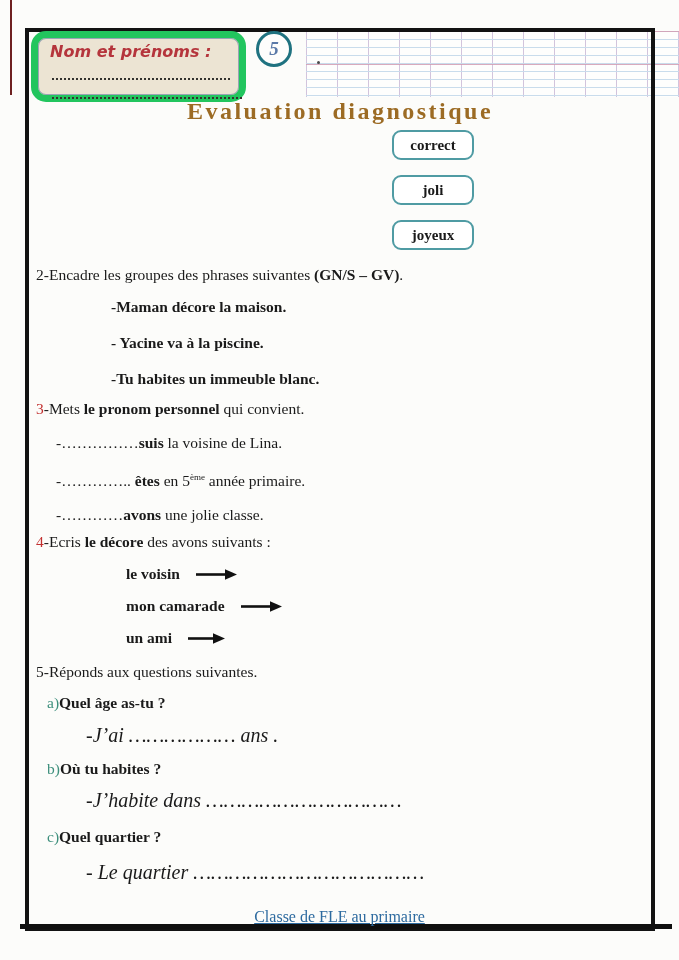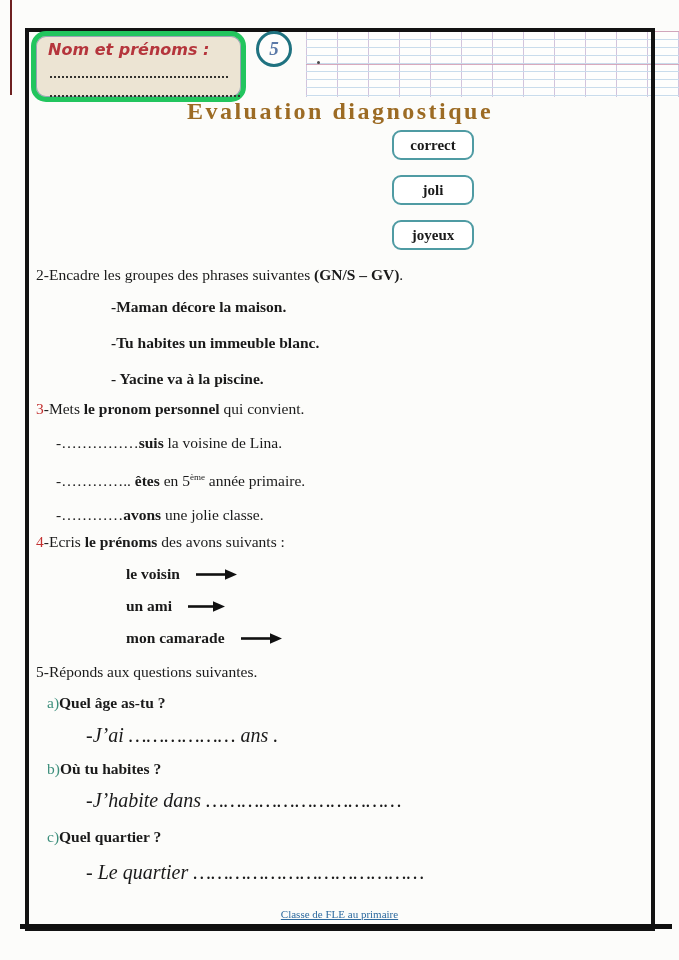--- a/index.html
+++ b/index.html
@@ -15,21 +15,21 @@
   .artifact-line{position:absolute;left:10px;top:0;width:2px;height:95px;background:#6e2020;}
   
   .frame{
     position:absolute;left:25px;top:28px;width:630px;height:903px;
     border:4px solid #121212;box-sizing:border-box;z-index:2;pointer-events:none;
   }
   .bottom-line{position:absolute;left:20px;top:924px;width:652px;height:5px;background:#0f0f0f;z-index:4;}
   
   .name-box{
     position:absolute;left:31px;top:31px;width:215px;height:71px;z-index:3;
-    background:#ece4d3;border:5px solid #22c55e;border-radius:15px;
+    background:#ece4d3;border:7px solid #22c55e;border-radius:15px;
     box-shadow:inset 0 0 0 1px #9aa3b5;box-sizing:border-box;
   }
   .name-label{
     margin:4px 0 0 12px;
     font-family:"DejaVu Sans", sans-serif;
     font-weight:bold;font-style:italic;font-size:16px;color:#b5353c;
   }
   .dotline{position:absolute;border-bottom:2px dotted #33322e;}
   .dotline.l1{left:14px;top:40px;width:178px;}
   .dotline.l2{left:14px;top:59px;width:190px;}
@@ -86,21 +86,21 @@
   .f1{margin-top:10px;} .f2{margin-top:8px;} .f3{margin-top:8px;}
   .arrow{margin-left:14px;display:inline-block;}
   .q5h{margin-top:12px;}
   .subq{font-size:15.5px;line-height:22px;margin-left:18px;font-weight:bold;}
   .subq .letter{font-weight:normal;color:#3d8f7c;}
   .sa{margin-top:10px;} .sb{margin-top:12px;} .sc{margin-top:15px;}
   .ans{font-size:20px;line-height:22px;margin-left:57px;font-style:italic;}
   .aa{margin-top:10px;} .ab{margin-top:9px;} .ac{margin-top:13px;}
   .footer{
     position:absolute;left:0;top:908px;width:679px;z-index:5;
-    text-align:center;font-size:11px;color:#2d6a9f;text-decoration:underline;
+    text-align:center;font-size:16px;color:#2d6a9f;text-decoration:underline;
   }
 </style>
 </head>
 <body>
 
 <div class="page">
 
   <div class="artifact-line"></div>
 
   <div class="seyes">
@@ -130,60 +130,60 @@
         <div class="wbox">correct</div>
         <div class="wbox">joli</div>
         <div class="wbox">joyeux</div>
       </div>
     </div>
 
     <div class="qh q2h">
       <span class="num dark">2</span><span>-Encadre les groupes des phrases suivantes </span><b>(GN/S – GV)</b><span>.</span>
     </div>
     <div class="sent s1">-Maman décore la maison.</div>
+    <div class="sent s3">- Yacine va à la piscine.</div>
     <div class="sent s2">-Tu habites un immeuble blanc.</div>
-    <div class="sent s3">- Yacine va à la piscine.</div>
 
     <div class="qh q3h">
       <span class="num red">3</span><span>-Mets </span><b>le pronom personnel</b><span> qui convient.</span>
     </div>
     <div class="pitem p1">
       <span>-……………</span><b>suis</b><span></span><sup></sup><span> la voisine de Lina.</span>
     </div>
     <div class="pitem p2">
       <span>-………….. </span><b>êtes</b><span> en 5</span><sup>ème</sup><span> année primaire.</span>
     </div>
     <div class="pitem p3">
       <span>-…………</span><b>avons</b><span></span><sup></sup><span> une jolie classe.</span>
     </div>
 
     <div class="qh q4h">
-      <span class="num red">4</span><span>-Ecris </span><b>le prénoms</b><span> des avons suivants :</span>
+      <span class="num red">4</span><span>-Ecris </span><b>le décore</b><span> des avons suivants :</span>
     </div>
     <div class="fitem f1">
       <span>le voisin</span>
       <svg class="arrow" width="44" height="13" viewBox="0 0 44 13">
           <path d="M2 6.5 H33" stroke="#111" stroke-width="2.6"></path>
           <path d="M31 1.2 L43 6.5 L31 11.8 Z" fill="#111"></path>
         </svg>
     </div>
+    <div class="fitem f3">
+      <span>mon camarade</span>
+      <svg class="arrow" width="44" height="13" viewBox="0 0 44 13">
+          <path d="M2 6.5 H33" stroke="#111" stroke-width="2.6"></path>
+          <path d="M31 1.2 L43 6.5 L31 11.8 Z" fill="#111"></path>
+        </svg>
+    </div>
     <div class="fitem f2">
       <span>un ami</span>
       <svg class="arrow" width="40" height="13" viewBox="0 0 40 13">
           <path d="M2 6.5 H29" stroke="#111" stroke-width="2.6"></path>
           <path d="M27 1.2 L39 6.5 L27 11.8 Z" fill="#111"></path>
         </svg>
     </div>
-    <div class="fitem f3">
-      <span>mon camarade</span>
-      <svg class="arrow" width="44" height="13" viewBox="0 0 44 13">
-          <path d="M2 6.5 H33" stroke="#111" stroke-width="2.6"></path>
-          <path d="M31 1.2 L43 6.5 L31 11.8 Z" fill="#111"></path>
-        </svg>
-    </div>
 
     <div class="qh q5h">
       <span class="num dark">5</span><span>-Réponds aux questions suivantes.</span>
     </div>
 
     <div class="subq sa">
       <span class="letter">a)</span><span>Quel âge as-tu ?</span>
     </div>
     <div class="ans aa">-J’ai ……………… ans .</div>
 

